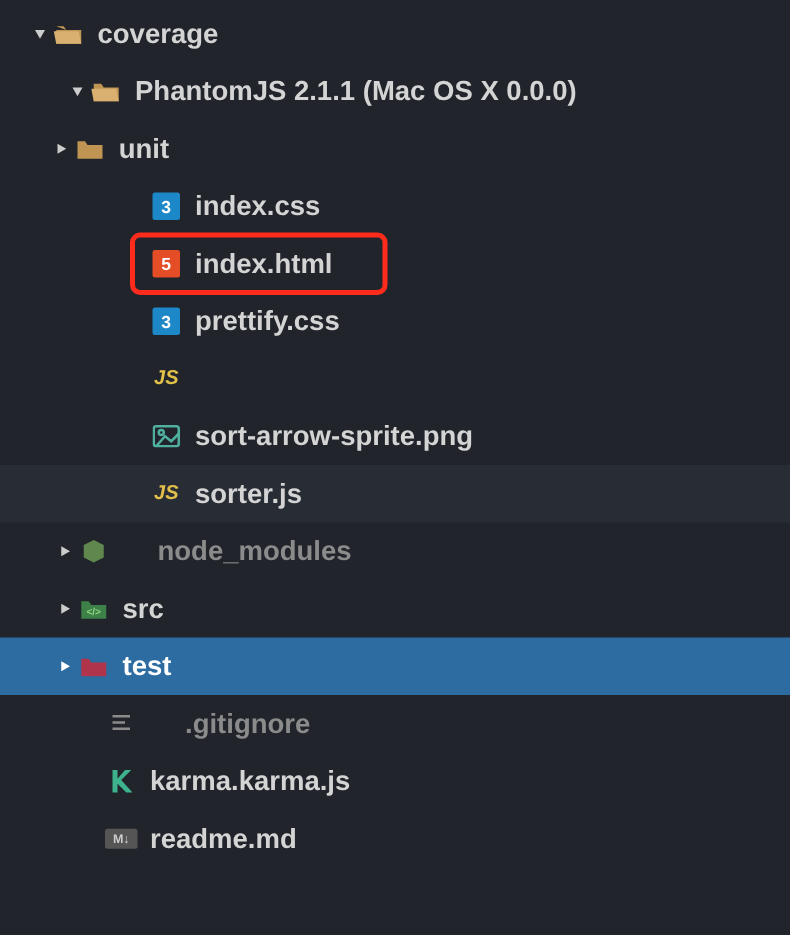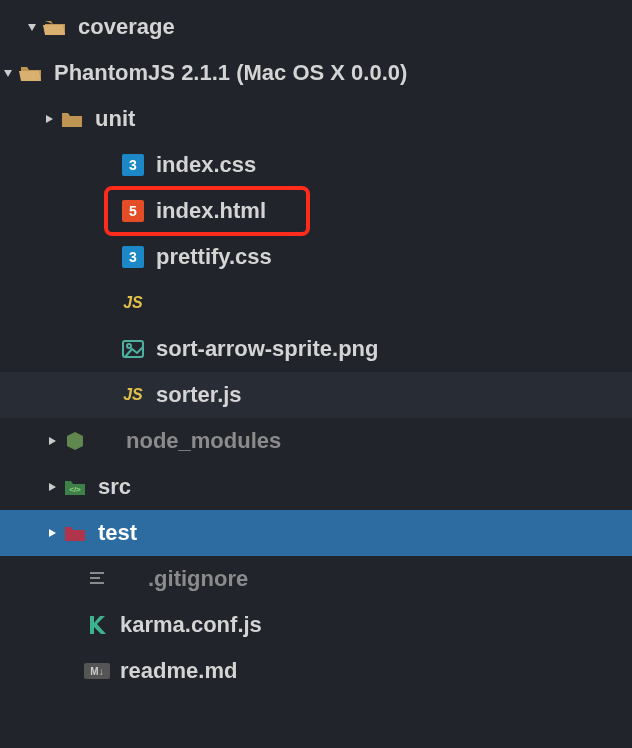--- a/index.html
+++ b/index.html
@@ -71,21 +71,21 @@
     }
     .label {
       color: #d4d4d4;
       font-weight: bold;
     }
     .label.muted {
       color: #8b8b8b;
       margin-left: 28px;
     }
     .indent-0 { padding-left: 24px; }
-    .indent-1 { }
+    .indent-1 { padding-left: 54px; }
     .indent-2 { padding-left: 41px; }
     .indent-3 { padding-left: 120px; }
     .indent-root { padding-left: 44px; }
     .indent-root-file { padding-left: 84px; }
 
     
     .folder-open svg { fill: #c09553; }
     .folder-closed svg { fill: #c09553; }
     .css-icon {
       background: #1c88c7;
@@ -292,21 +292,21 @@
     </span>
     <span class="label muted">.gitignore</span>
   </div>
 
   <div class="row indent-root-file">
     <span class="icon karma-icon">
       <svg width="20" height="22" viewBox="0 0 20 22">
           <path d="M3 2 L3 20 L7 20 L7 13 L14 20 L19 20 L10 10 L18 2 L13 2 L7 9 L7 2 Z" fill="#3db28c"></path>
         </svg>
     </span>
-    <span class="label">karma.conf.js</span>
+    <span class="label">karma.karma.js</span>
   </div>
 
 
   <div class="row indent-root-file">
     <span class="icon">
       <div class="md-icon">M↓</div>
     </span>
     <span class="label">readme.md</span>
   </div>
 

